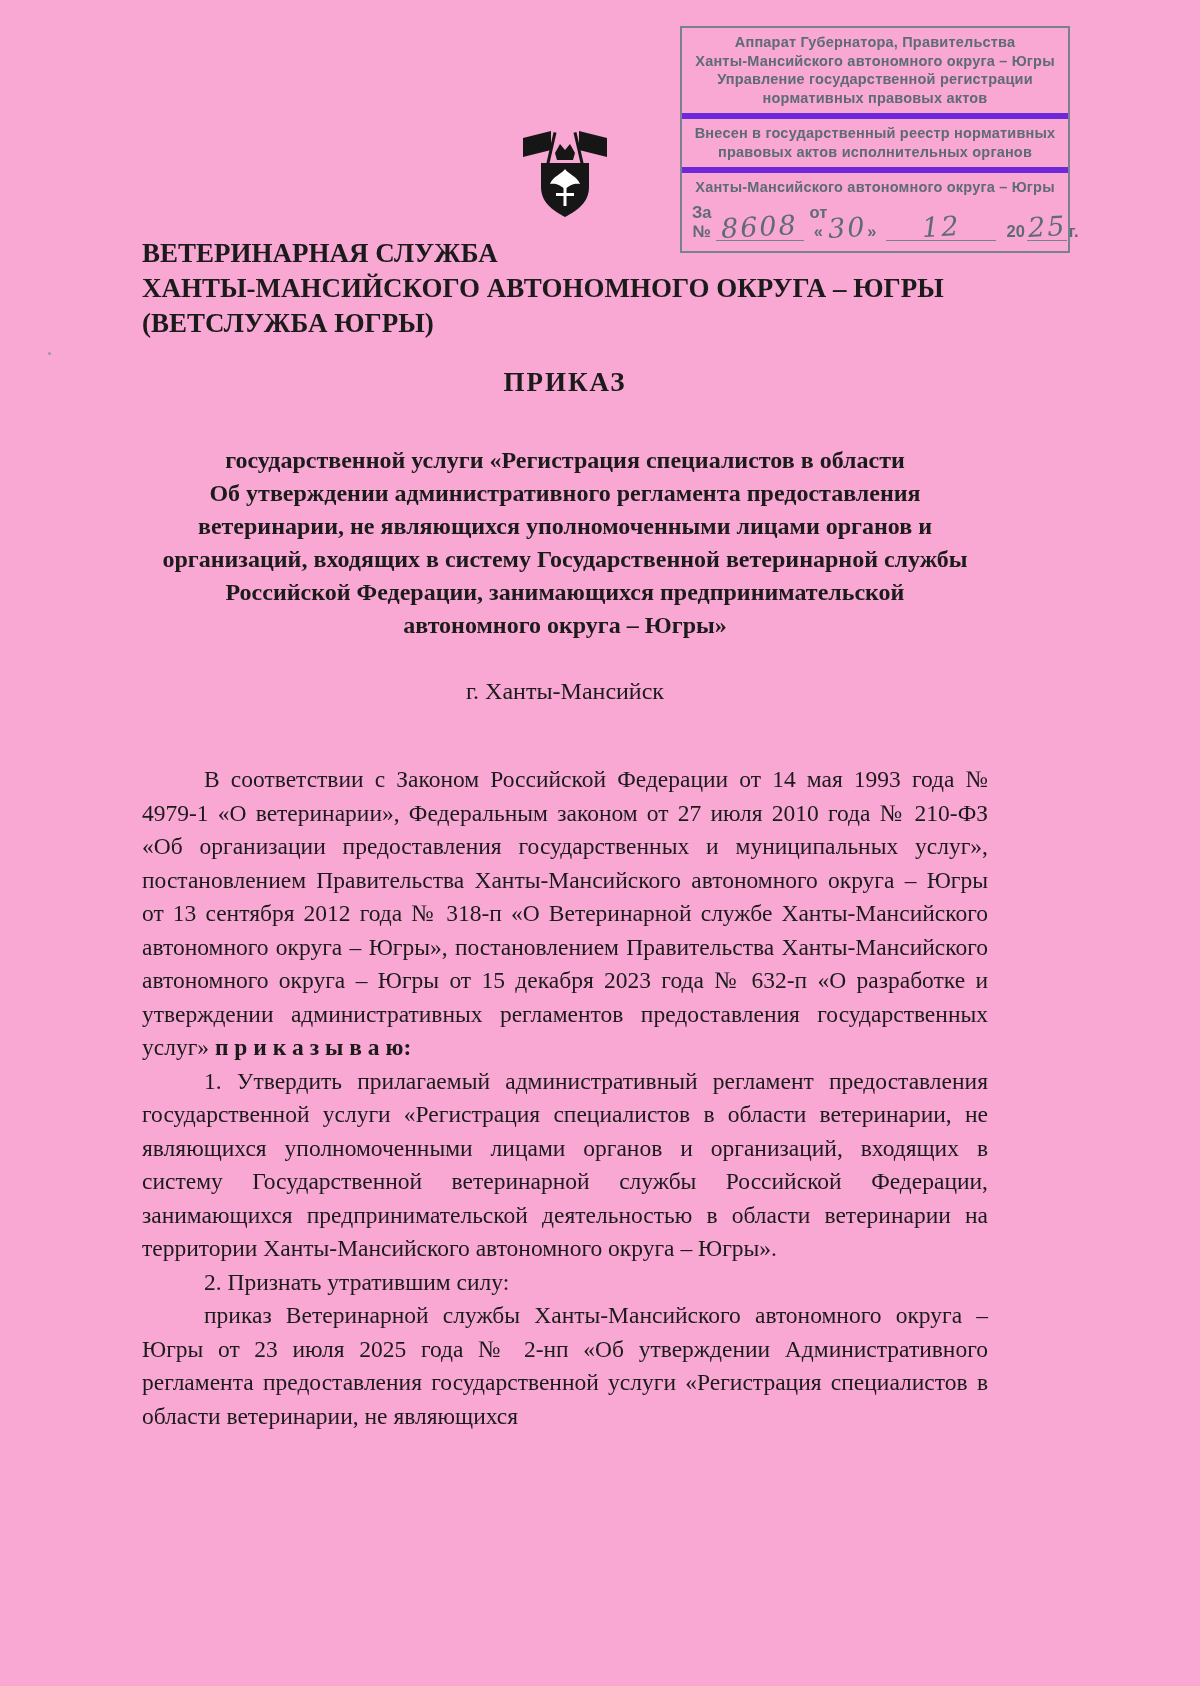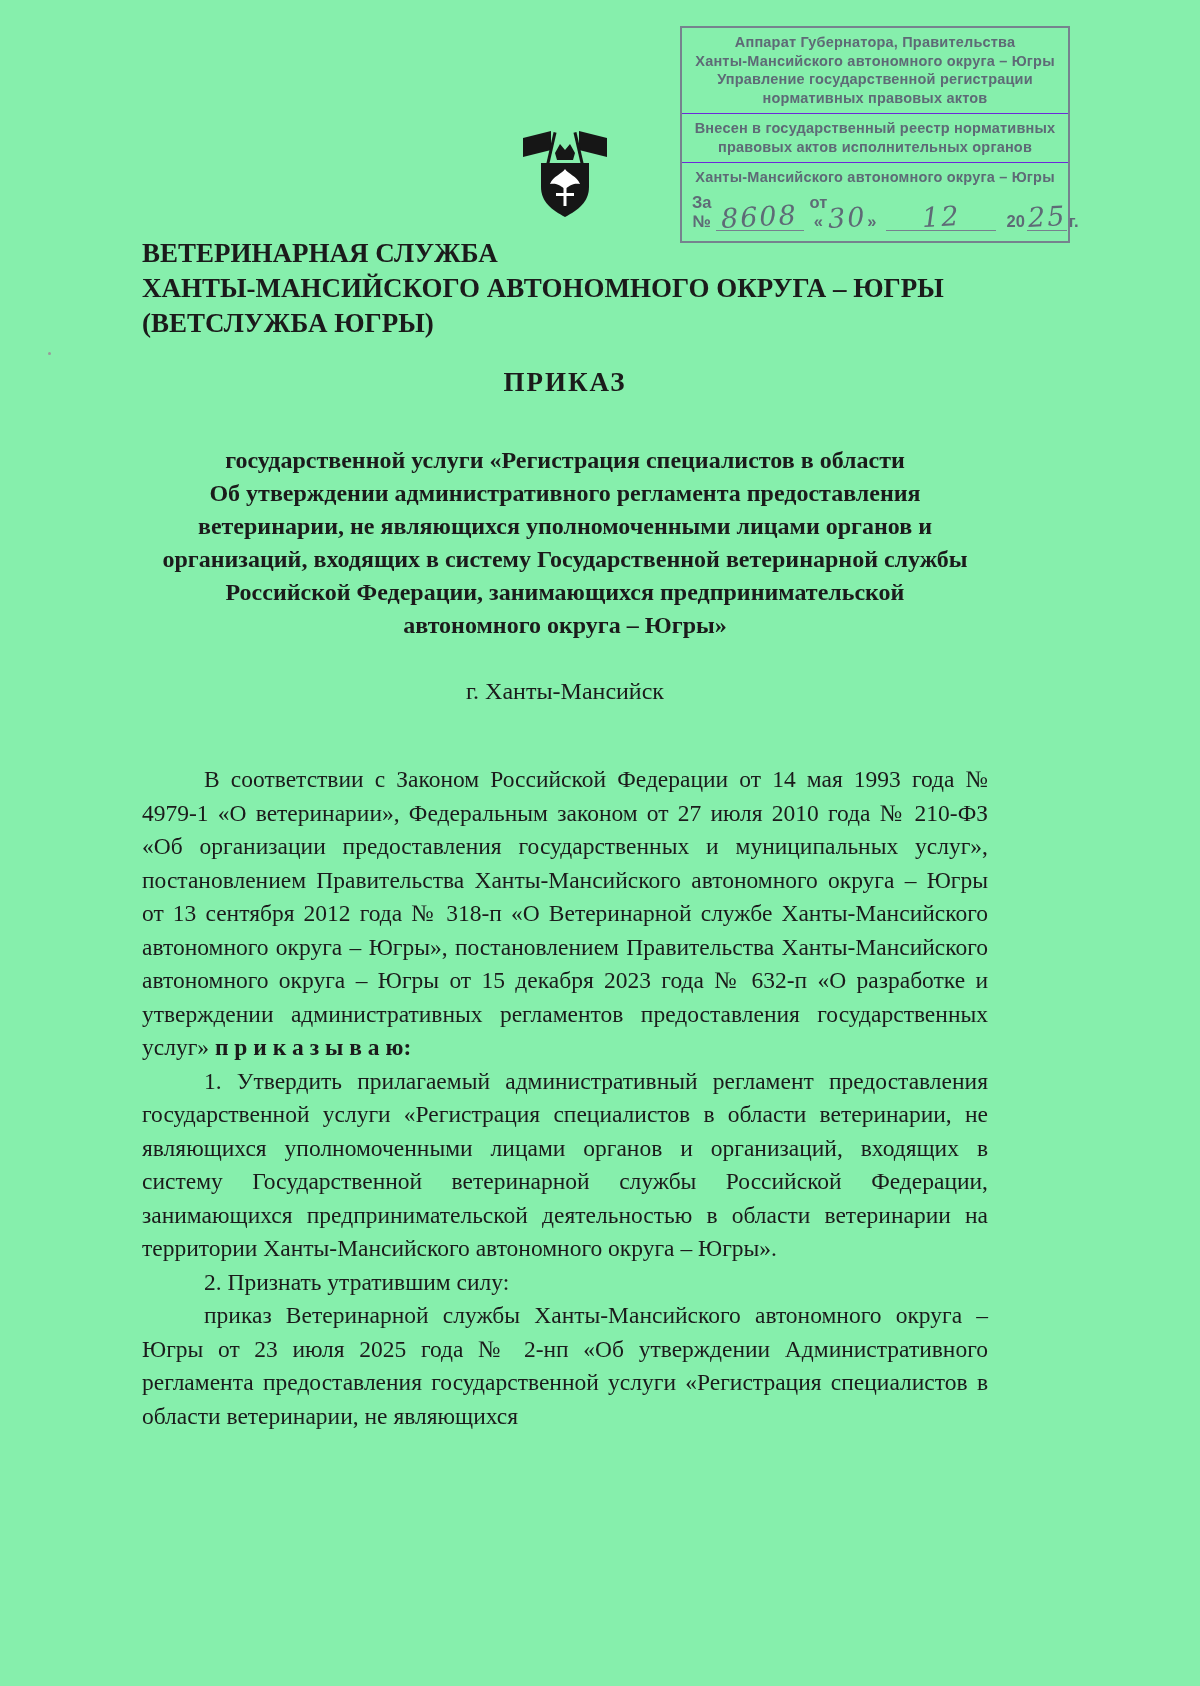--- a/index.html
+++ b/index.html
@@ -2,41 +2,41 @@
 <html><head>
 <meta charset="utf-8">
 <style>
   * { box-sizing: border-box; }
   html, body { margin: 0; padding: 0; background: #e8e8e8; }
   .page {
     position: relative;
     width: 1200px;
     height: 1686px;
     margin: 0 auto;
-    background: #86efac;
+    background: #f9a8d4;
     font-family: "Liberation Serif", serif;
     color: #1b1b1b;
     overflow: hidden;
   }
   .content { padding: 0 212px 0 142px; }
 
   
   .stamp {
     position: absolute;
     left: 680px;
     top: 26px;
     width: 390px;
     border: 2px solid #76828e;
     color: #5e6a76;
     font-family: "Liberation Sans", sans-serif;
     text-align: center;
     background: rgba(255,255,255,0.0);
   }
   .stamp-sec { padding: 5px 6px 6px; font-size: 14.5px; line-height: 18.5px; font-weight: 600; letter-spacing: .2px; }
-  .stamp-div { border-top: 1px solid #6d28d9; text-align: center; }
+  .stamp-div { border-top: 6px solid #6d28d9; text-align: center; }
   .stamp-line { white-space: nowrap; }
   .stamp-reg {
     display: flex;
     align-items: flex-end;
     justify-content: flex-start;
     padding: 0 8px 10px 10px;
     font-size: 16.5px;
     font-weight: 600;
   }
   .hand {

